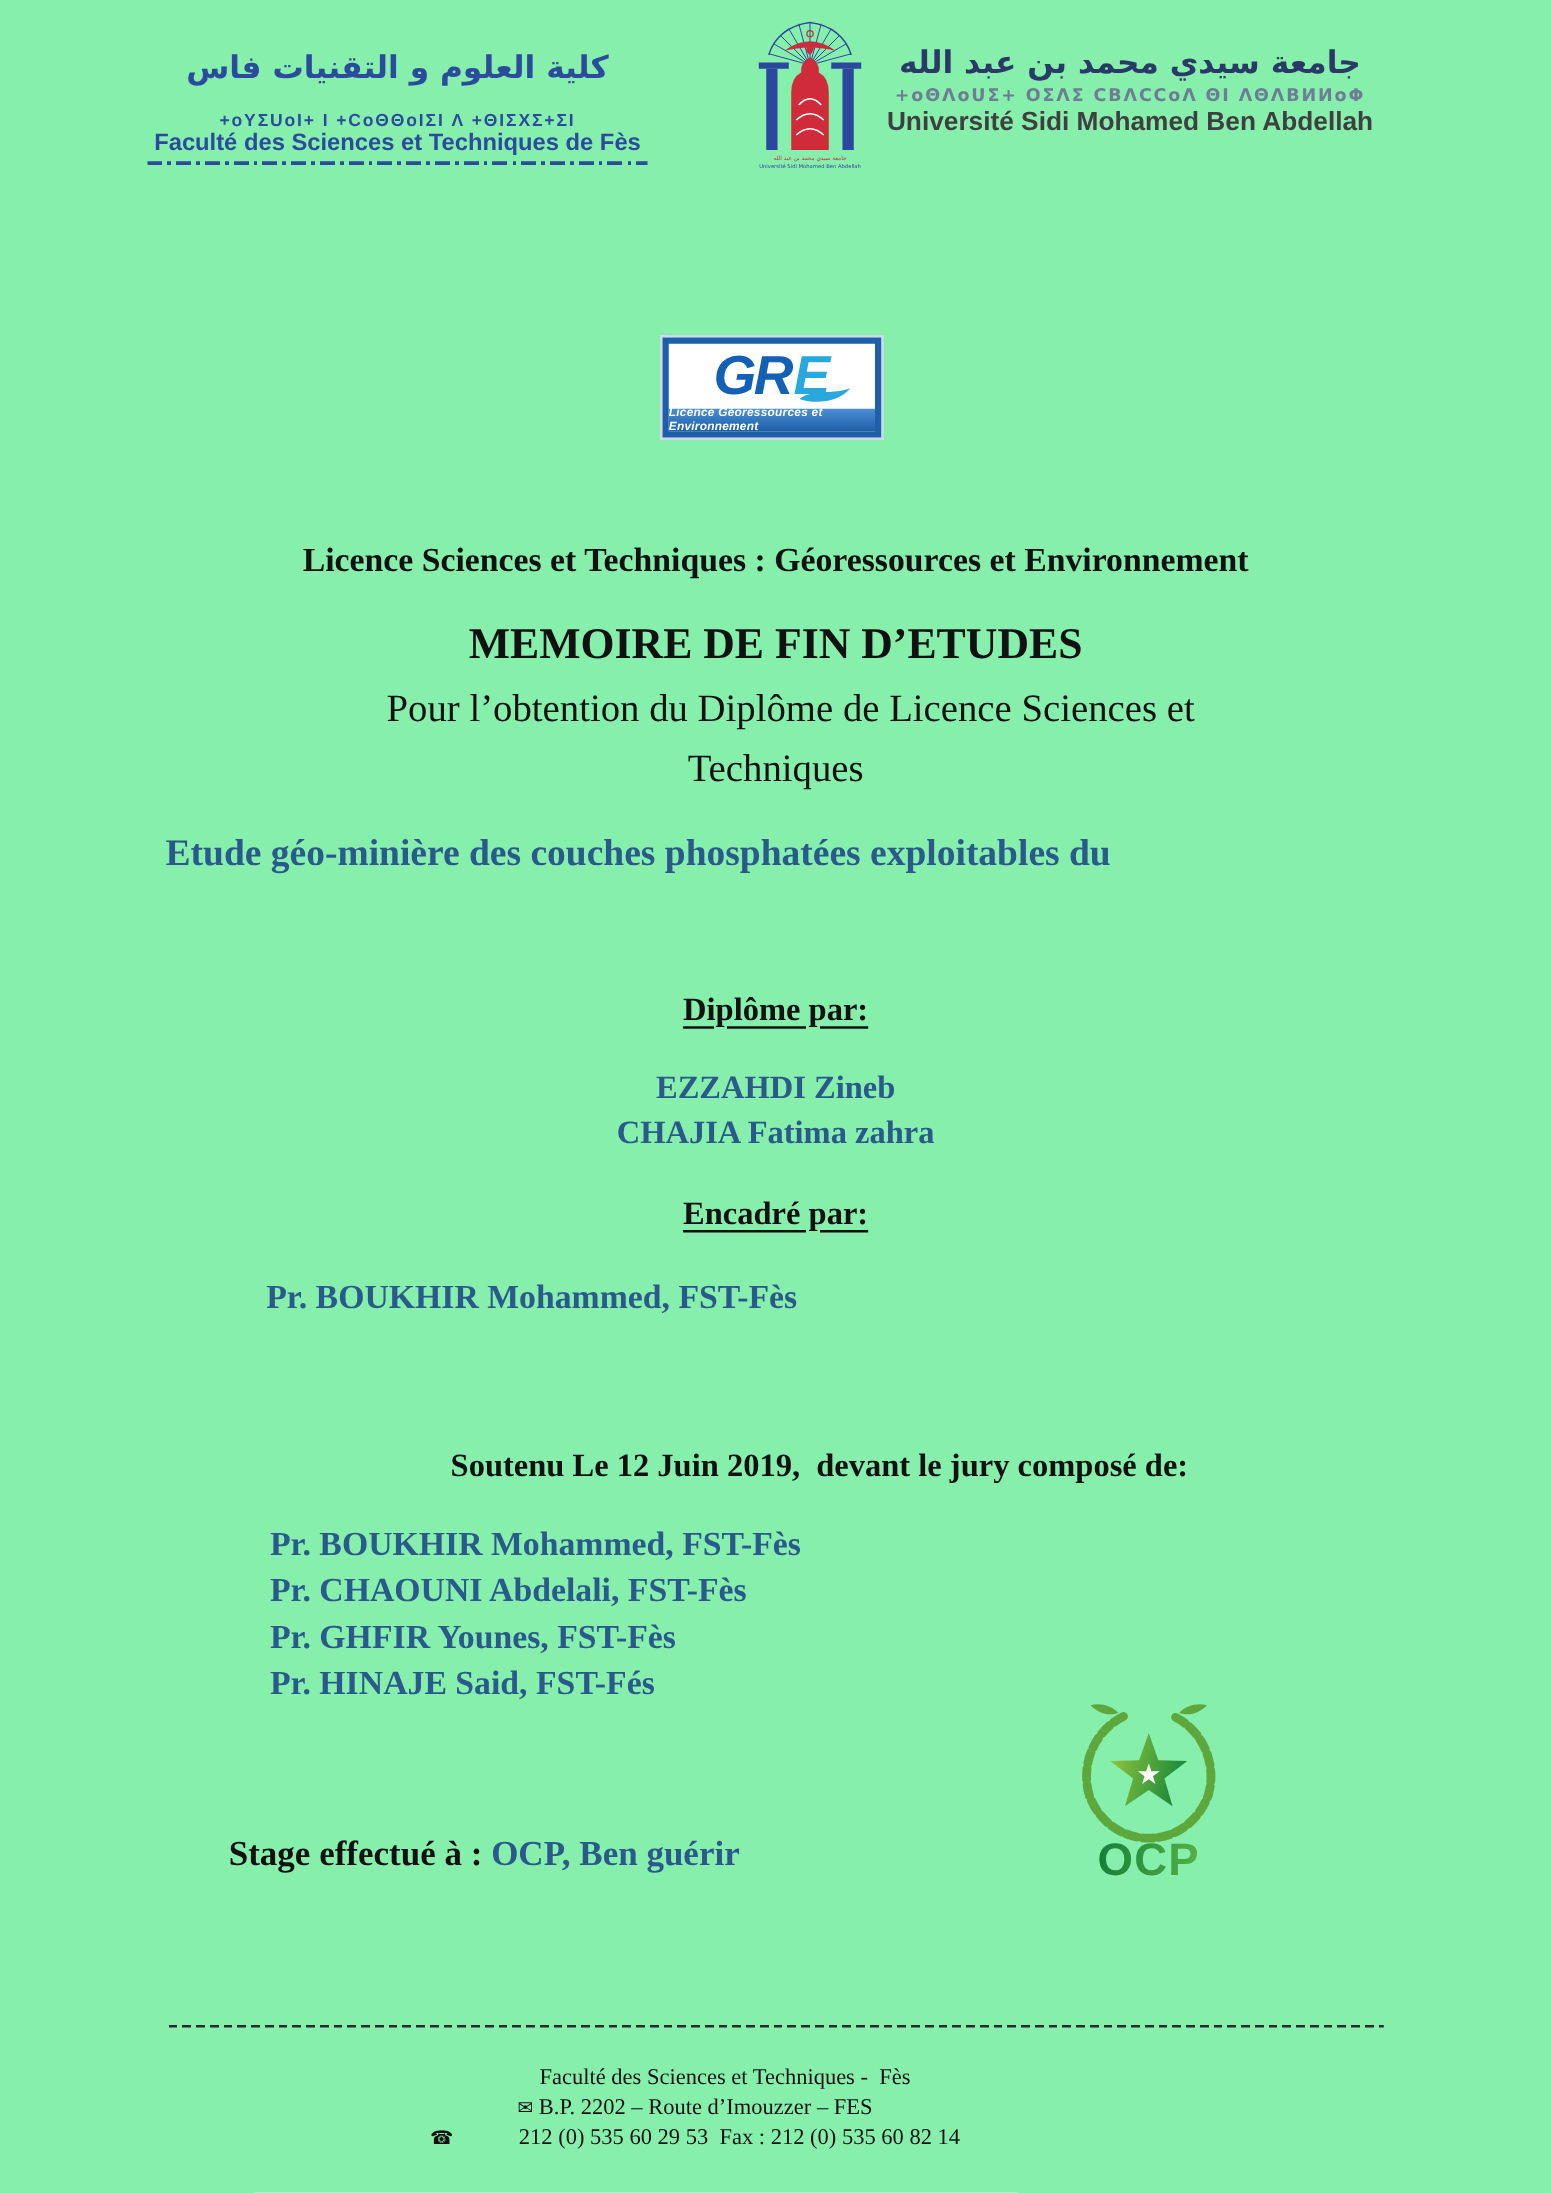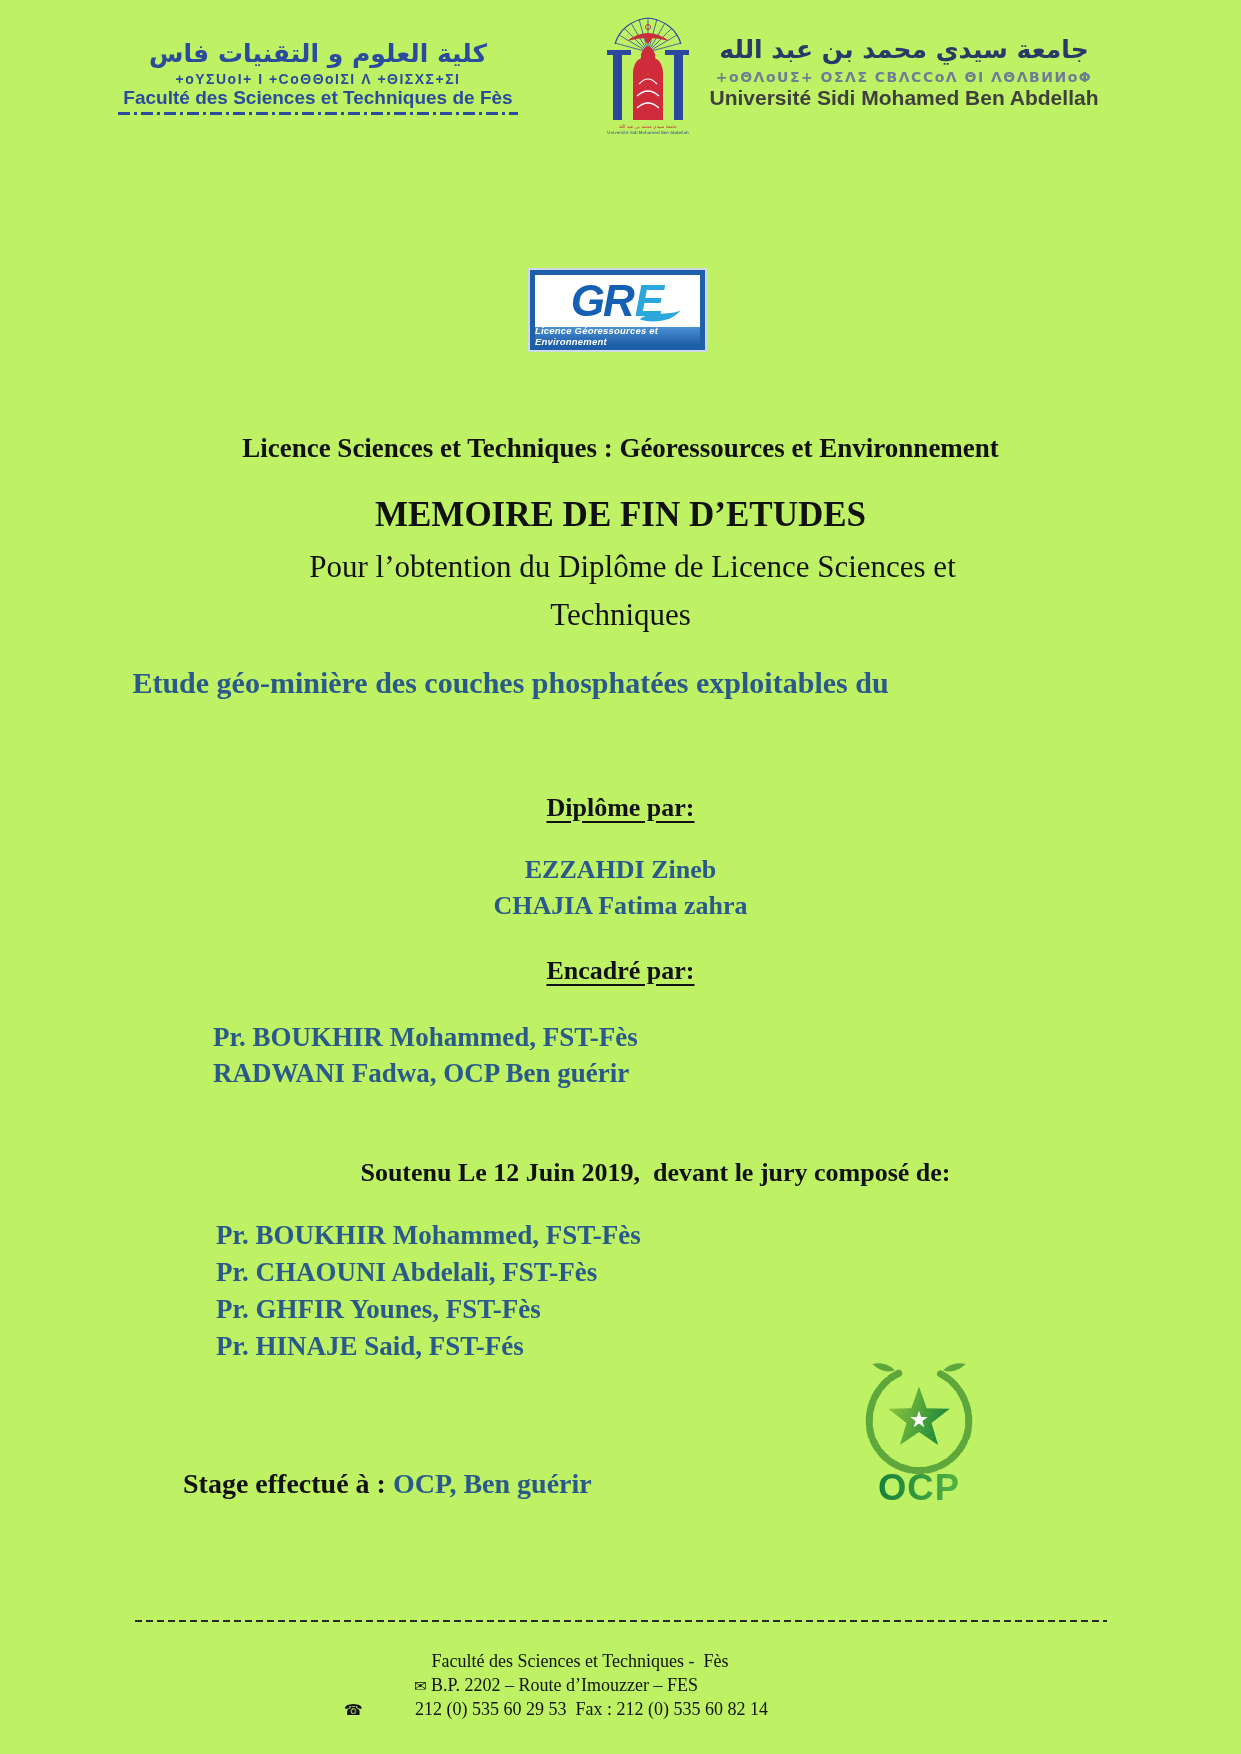--- a/index.html
+++ b/index.html
@@ -1,28 +1,28 @@
 <!DOCTYPE html>
 <html><head>
 <meta charset="utf-8">
 <style>
   html,body{margin:0;padding:0;background:#e8e8e8;}
-  .page{position:relative;width:1241px;height:1754px;background:#bef264;overflow:hidden;
+  .page{position:relative;width:1241px;height:1754px;background:#86efac;overflow:hidden;
         font-family:"Liberation Serif","DejaVu Serif",serif;color:#111;}
   .abs{position:absolute;}
   .sans{font-family:"Liberation Sans","DejaVu Sans",sans-serif;}
   .arabic{font-family:"DejaVu Sans","Liberation Sans",sans-serif;}
   .pre{white-space:pre;padding-left:48px;}
   .center{text-align:center;}
   .blue{color:#2A5A8C;}
 
   
   .hdr-left{left:118px;top:38px;width:400px;text-align:center;color:#2B4C9D;}
   .hdr-left .ar{font-size:25px;font-weight:bold;line-height:1.25;}
-  .hdr-left .tif{font-size:14px;font-weight:bold;letter-spacing:1.5px;margin-top:2px;}
+  .hdr-left .tif{font-size:14px;font-weight:bold;letter-spacing:1.5px;margin-top:19px;}
   .hdr-left .fr{font-size:19px;font-weight:bold;margin-top:0;}
   .dashdot{height:3px;margin-top:3px;
     background:repeating-linear-gradient(90deg,#2B4C9D 0 12px,transparent 12px 16px,#2B4C9D 16px 19px,transparent 19px 23px);}
 
   
   .hdr-right{right:122px;top:34px;width:430px;text-align:center;}
   .hdr-right .ar{font-size:25px;font-weight:bold;color:#2A3A66;line-height:1.3;}
   .hdr-right .tif{font-size:14px;font-weight:bold;color:#6E7C95;letter-spacing:1.5px;margin-top:2px;
                   font-family:"DejaVu Sans","Liberation Sans",sans-serif;}
   .hdr-right .fr{font-size:21px;font-weight:bold;color:#3F3F3F;margin-top:1px;}
@@ -134,21 +134,20 @@
   <div class="abs center presente">
     <span class="heading-underline">Diplôme par:</span>
   </div>
   <div class="abs center author1 blue">EZZAHDI Zineb</div>
   <div class="abs center author2 blue">CHAJIA Fatima zahra</div>
 
   <div class="abs center encadre">
     <span class="heading-underline">Encadré par:</span>
   </div>
   <div class="abs sup1 blue">Pr. BOUKHIR Mohammed, FST-Fès</div>
-  <div class="abs sup2 blue">RADWANI Fadwa, OCP Ben guérir</div>
 
   <div class="abs soutenu pre">Soutenu Le 12 Juin 2019,  devant le jury composé de:</div>
   <div class="abs jury1 blue">Pr. BOUKHIR Mohammed, FST-Fès</div>
   <div class="abs jury2 blue">Pr. CHAOUNI Abdelali, FST-Fès</div>
   <div class="abs jury3 blue">Pr. GHFIR Younes, FST-Fès</div>
   <div class="abs jury4 blue">Pr. HINAJE Said, FST-Fés</div>
 
   <div class="abs ocp-logo">
     <svg viewBox="0 0 120 148" width="122" height="150">
       <defs>

